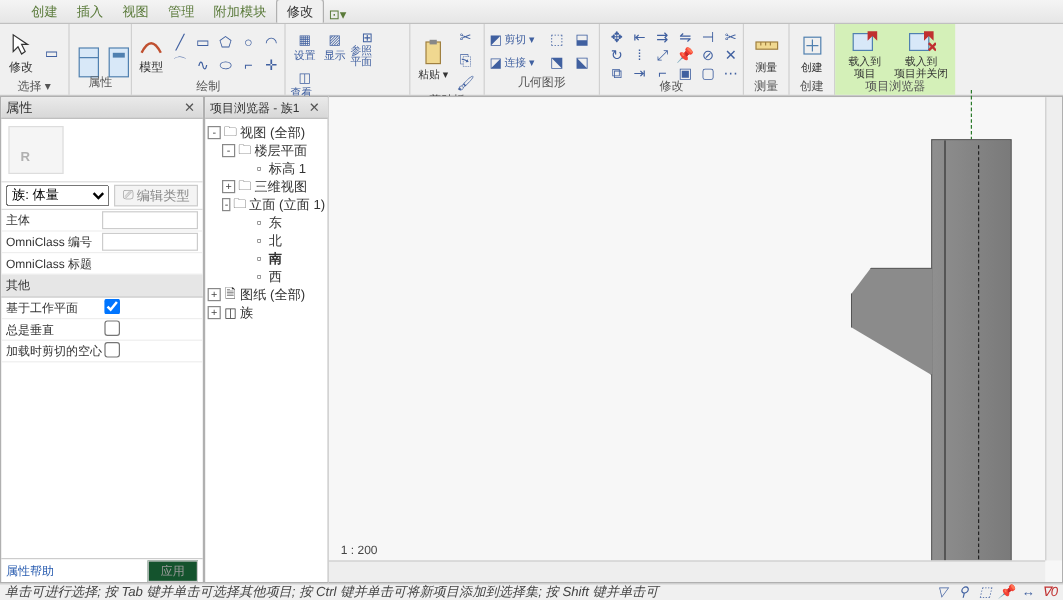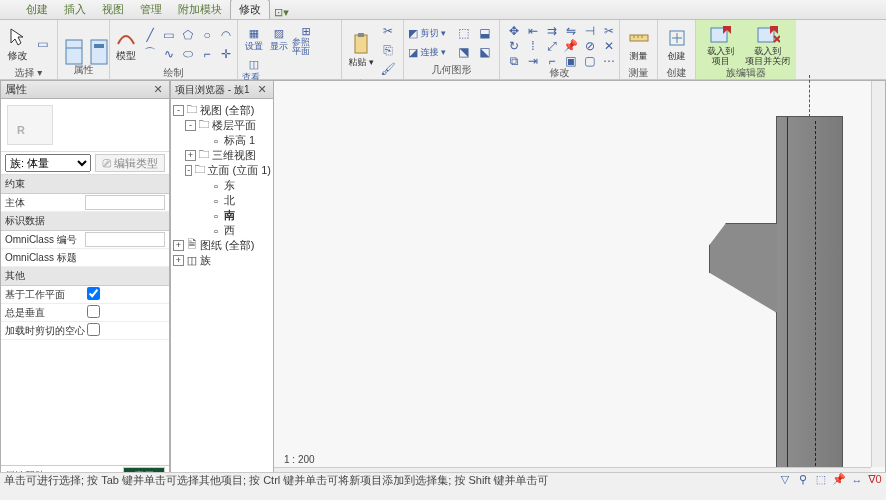--- a/index.html
+++ b/index.html
@@ -65,21 +65,21 @@
 .wall-sep-l { position: absolute; left: 10px; top: 0; bottom: 0; width: 1px; background: #333; }
 .wall-dash { position: absolute; left: 38px; top: 4px; bottom: 4px; width: 0; border-left: 1px dashed #222; }
 .wing { position: absolute; left: 435px; top: 142px; width: 68px; height: 90px; background: #8b8b8b; border: 1px solid #555; border-right: none; clip-path: polygon(25% 0, 100% 0, 100% 100%, 0 55%, 0 25%); }
 .ref-line { position: absolute; left: 535px; top: -6px; width: 0; height: 42px; border-left: 1px dashed #2a7a2a; }
 
 .vscroll { position: absolute; right: 0; top: 0; bottom: 18px; width: 14px; background: #eee; border-left: 1px solid #ccc; }
 .hscroll { position: absolute; left: 0; right: 14px; bottom: 0; height: 18px; background: #eee; border-top: 1px solid #ccc; display: flex; align-items: center; }
 .scale { position: absolute; left: 10px; bottom: 2px; font-size: 10px; color: #444; }
 
 
-.statusbar { position: absolute; left: 0; right: 0; bottom: 0; height: 28px; background: #f0f0f0; border-top: 1px solid #c8c8c8; display: flex; align-items: flex-start; padding: 0 4px; font-size: 10px; color: #444; }
+.statusbar { position: absolute; left: 0; right: 0; bottom: 0; height: 14px; background: #f0f0f0; border-top: 1px solid #c8c8c8; display: flex; align-items: center; padding: 0 4px; font-size: 10px; color: #444; font-style: italic; }
 .status-right { margin-left: auto; display: flex; gap: 4px; }
 .status-ico { width: 14px; height: 12px; display: flex; align-items: center; justify-content: center; color: #4060a0; cursor: pointer; }
 </style>
 </head>
 <body>
 
 <div class="tabbar">
   <div class="tab">创建</div>
   <div class="tab">插入</div>
   <div class="tab">视图</div>
@@ -296,21 +296,21 @@
               <rect x="2" y="4" width="16" height="14" fill="#d8e8f8" stroke="#5080b0"></rect>
               <path d="M14 2 L22 2 L22 10 L18 6 L14 10 Z" fill="#c03030"></path>
               <line x1="18" y1="12" x2="24" y2="18" stroke="#c03030" stroke-width="2"></line>
               <line x1="24" y1="12" x2="18" y2="18" stroke="#c03030" stroke-width="2"></line>
             </svg>
           </span>
         <span class="lbl" style="font-size:9px;line-height:10px;text-align:center;white-space:pre">载入到
 项目并关闭</span>
       </div>
     </div>
-    <div class="ribbon-label">族编辑器</div>
+    <div class="ribbon-label">项目浏览器</div>
   </div>
 </div>
 
 <div class="workarea">
 
   <div class="panel props">
     <div class="panel-header">
       <span class="panel-title">属性</span>
       <span class="panel-x">✕</span>
     </div>
@@ -318,26 +318,24 @@
       <div class="props-logo">
         <svg width="34" height="30">
             <text x="4" y="24" font-size="26" font-weight="bold" fill="#b0b0b0" font-family="Arial">R</text>
           </svg>
       </div>
     </div>
     <div class="props-typebar">
       <select><option>族: 体量</option></select>
       <span class="edit-type-btn"><span>⎚</span>&nbsp;<span>编辑类型</span></span>
     </div>
-    <div class="prop-section">约束</div>
     <div class="prop-row">
         <span class="k">主体</span>
         <span class="v"><input type="text" value="" style=""></span>
       </div>
-    <div class="prop-section">标识数据</div>
     <div class="prop-row">
         <span class="k">OmniClass 编号</span>
         <span class="v"><input type="text" style=""></span>
       </div>
     <div class="prop-row">
         <span class="k">OmniClass 标题</span>
         <span class="v"></span>
       </div>
     <div class="prop-section">其他</div>
     <div class="prop-row">

